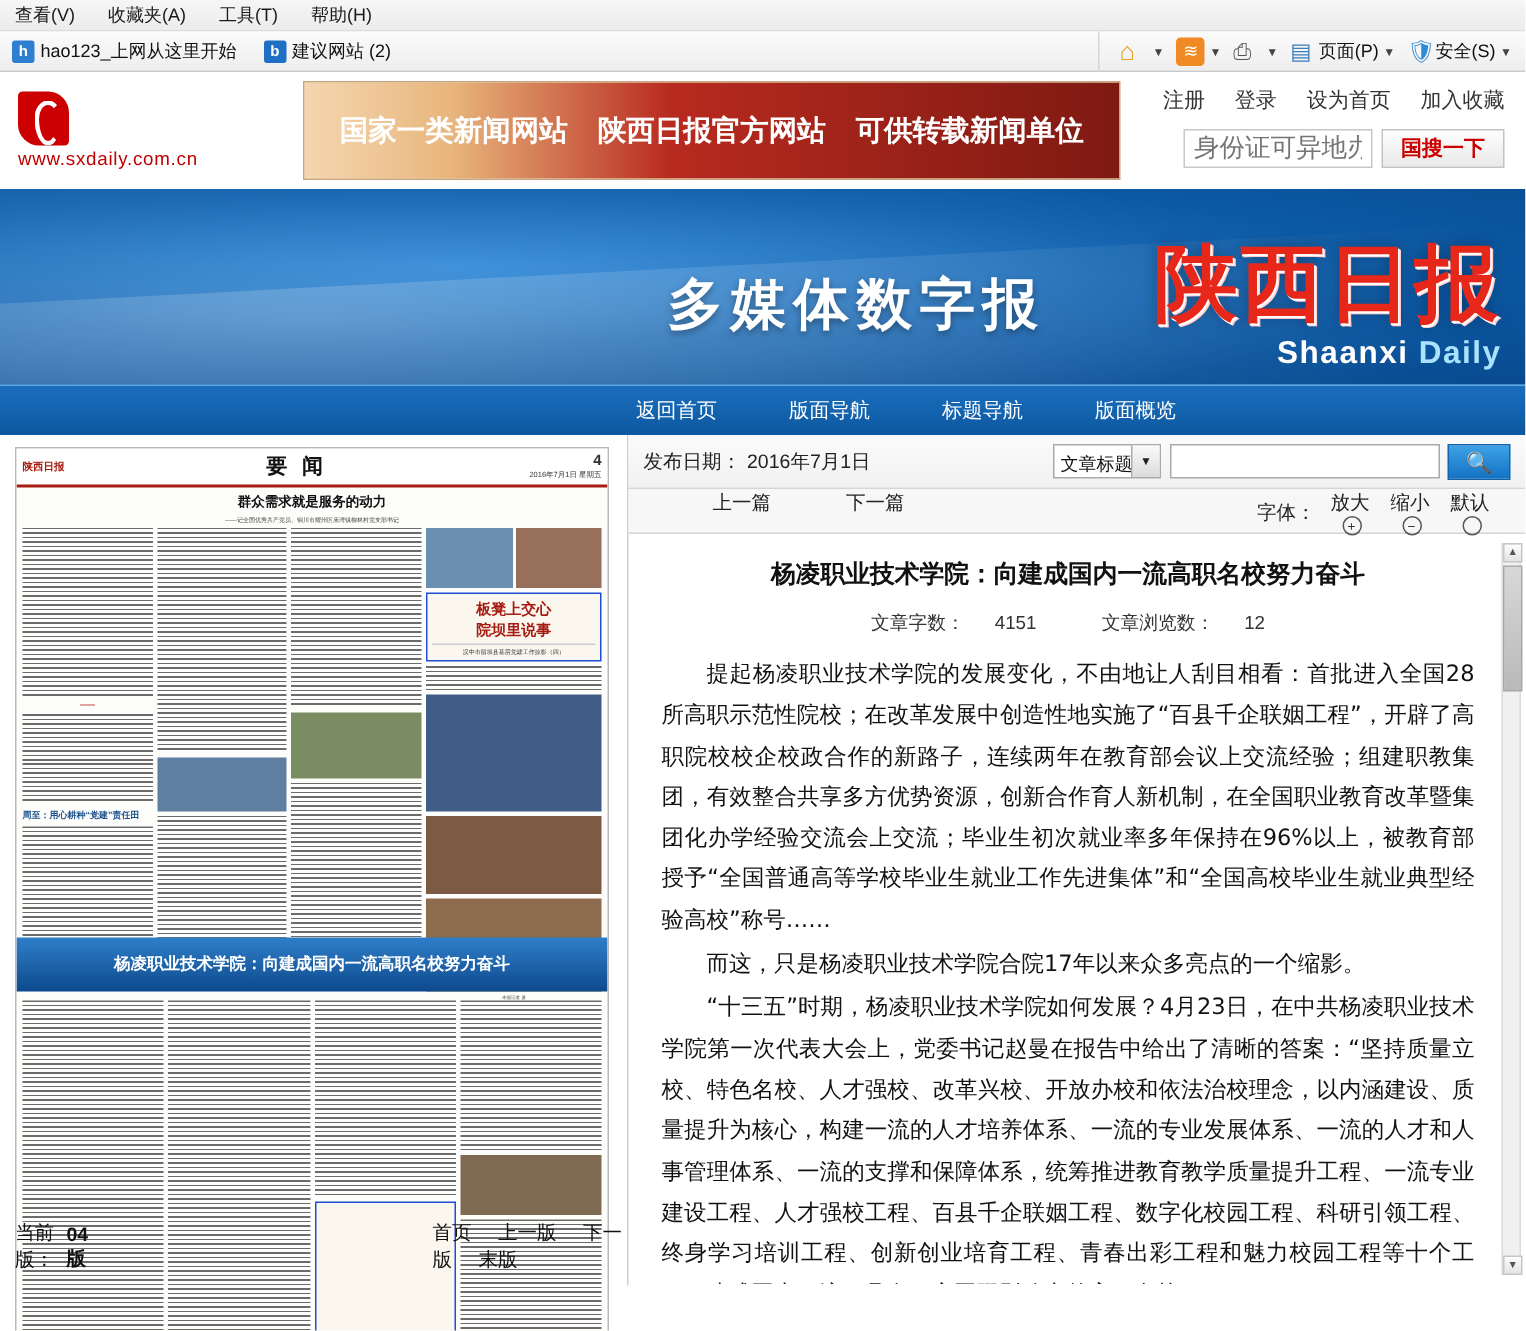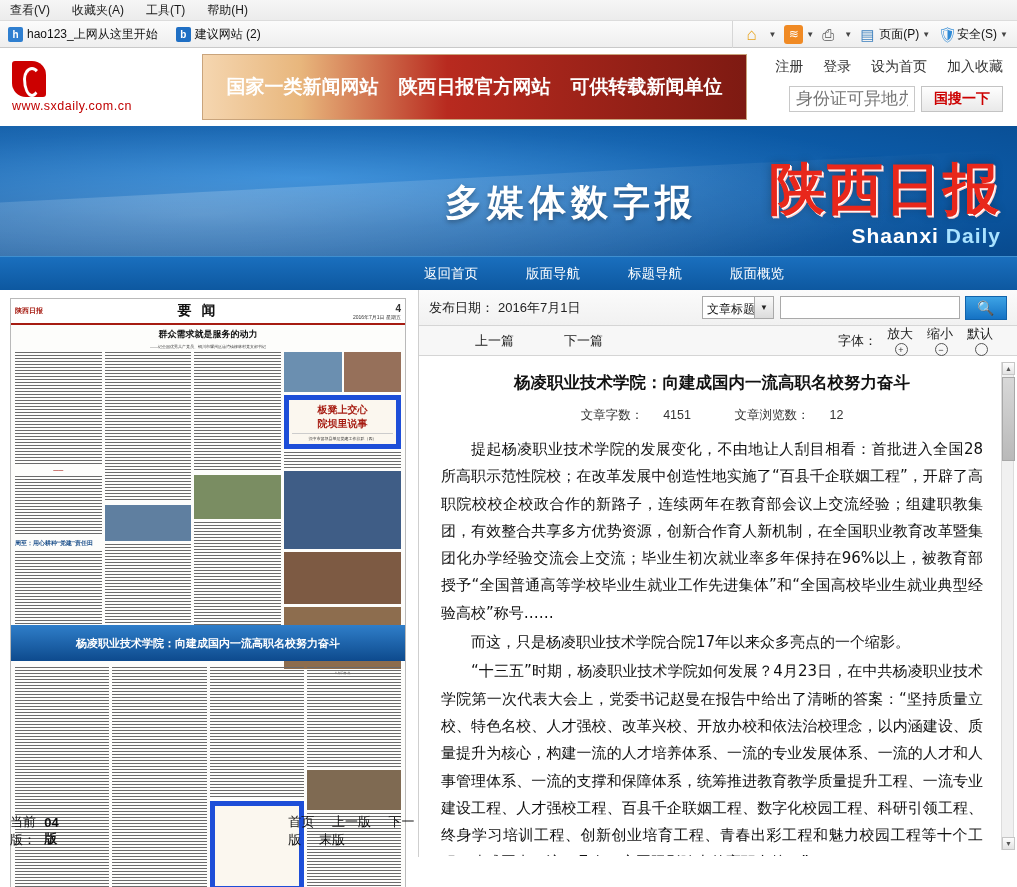--- a/index.html
+++ b/index.html
@@ -200,21 +200,21 @@
   .ptxt {
     background: repeating-linear-gradient(
       to bottom, #6b6b6b 0px, #6b6b6b 1px, transparent 1px, transparent 3px);
   }
   .pi-headline {
     font-size: 9px; font-weight: bold; color: #111; text-align: center;
     padding: 3px 2px;
   }
   .pi-photo { background: #5f7fa0; }
   .pi-box {
-    border: 5px solid #1d4ed8; background: #fbf7ef;
+    border: 1px solid #1d4ed8; background: #fbf7ef;
   }
   .bottombar {
     position: absolute; left: 10px; right: 0; bottom: 8px;
     display: flex; align-items: center;
     font-size: 13px; color: #111;
   }
   .bottombar .cur { font-weight: bold; }
   .bottombar .pager { margin-left: 226px; }
   .bottombar .pager span { margin-right: 14px; cursor: pointer; }
 
@@ -256,21 +256,21 @@
     width: 42px; height: 24px; margin-left: 5px;
     background: linear-gradient(#3da3e5,#1572c4);
     border: 1px solid #1163ab;
     display: flex; align-items: center; justify-content: center;
     color: #fff; font-size: 14px; cursor: pointer;
   }
   .tool-row {
     height: 30px;
     background: #f7f7f7;
     border-bottom: 1px solid #d5d5d5;
-    display: flex; align-items: center;
+    display: flex; align-items: flex-start;
     padding: 0 10px;
     font-size: 13px; color: #222;
   }
   .tool-row .prev { margin-left: 46px; }
   .tool-row .next { margin-left: 50px; }
   .font-tools { margin-left: auto; display: flex; align-items: center; }
   .font-tools .lbl { margin-right: 10px; }
   .ft {
     margin-right: 14px; display: inline-flex; align-items: center; flex-direction: column;
   }

